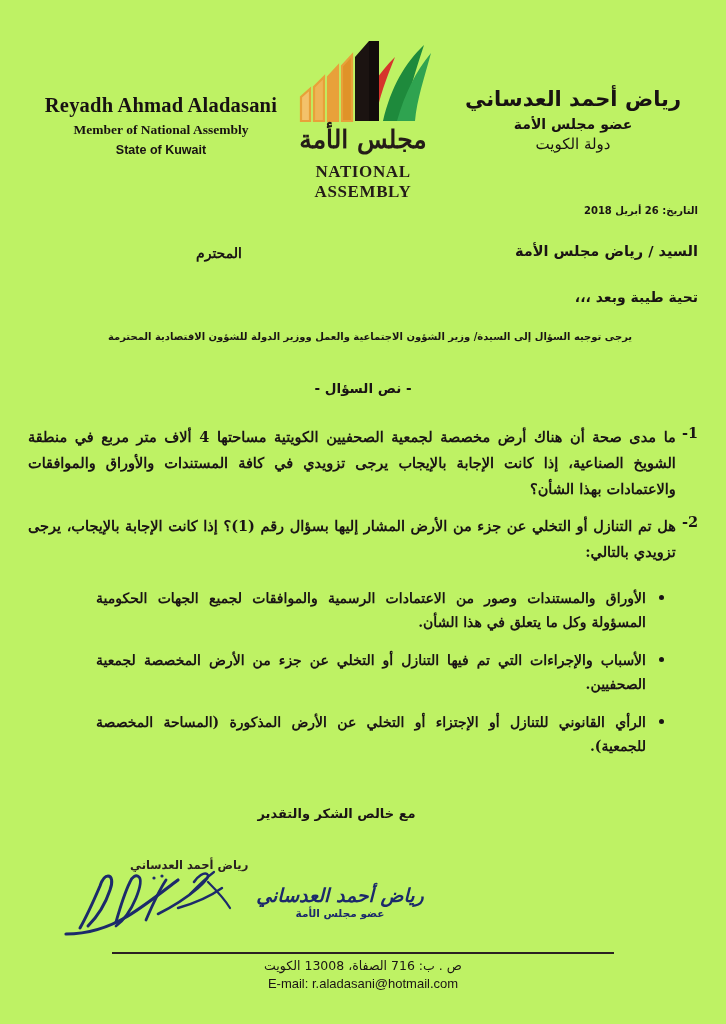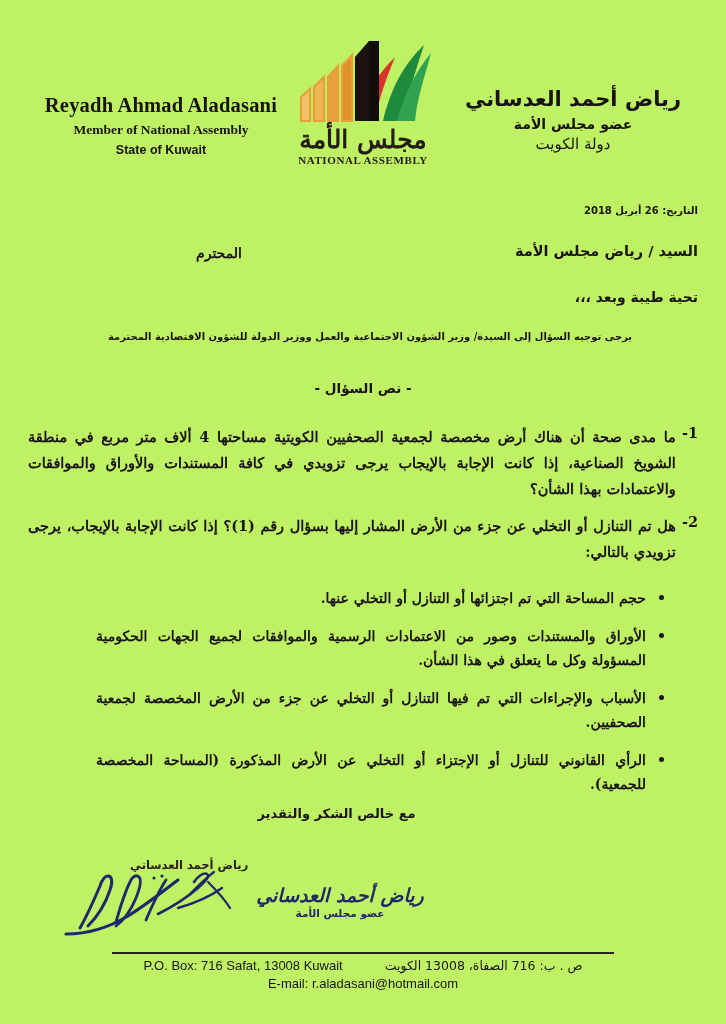--- a/index.html
+++ b/index.html
@@ -107,24 +107,24 @@
     font-size: 25px;
     font-weight: bold;
     color: #241c18;
     direction: rtl;
     line-height: 1;
     letter-spacing: -1px;
   }
   .logo-en {
     font-family: "Liberation Serif", "DejaVu Serif", serif;
     font-weight: bold;
-    font-size: 11px;
+    font-size: 17px;
     letter-spacing: 0.6px;
     color: #241c18;
-    margin-top: 2px;
+    margin-top: 10px;
   }
 
   
   .date-line {
     position: absolute;
     top: 205px;
     right: 28px;
     direction: rtl;
     font-family: "DejaVu Sans", sans-serif;
     font-weight: bold;
@@ -418,26 +418,20 @@
       <div class="qnum">1-</div>
       <div class="qtext">ما مدى صحة أن هناك أرض مخصصة لجمعية الصحفيين الكويتية مساحتها 4 ألاف متر مربع في منطقة الشويخ الصناعية، إذا كانت الإجابة بالإيجاب يرجى تزويدي في كافة المستندات والأوراق والموافقات والاعتمادات بهذا الشأن؟</div>
     </div>
     <div class="qitem">
       <div class="qnum">2-</div>
       <div class="qtext">هل تم التنازل أو التخلي عن جزء من الأرض المشار إليها بسؤال رقم (1)؟ إذا كانت الإجابة بالإيجاب، يرجى تزويدي بالتالي:</div>
     </div>
   </div>
 
   <div class="bullets">
-    <div class="bullet">
-      <div class="bdot">
-          <i></i>
-        </div>
-      <div class="btext">حجم المساحة التي تم اجتزائها أو التنازل أو التخلي عنها.</div>
-    </div>
     <div class="bullet">
       <div class="bdot">
           <i></i>
         </div>
       <div class="btext">الأوراق والمستندات وصور من الاعتمادات الرسمية والموافقات لجميع الجهات الحكومية المسؤولة وكل ما يتعلق في هذا الشأن.</div>
     </div>
     <div class="bullet">
       <div class="bdot">
           <i></i>
         </div>
@@ -473,19 +467,18 @@
 
     <div class="stamp">
       <div class="s1">رياض أحمد العدساني</div>
       <div class="s2">عضو مجلس الأمة</div>
     </div>
   </div>
 
   <div class="rule"></div>
   <div class="footer">
     <div class="foot-row">
-      <span class="foot-en">P.O. Box: 716 Safat, 13008 Kuwait</span>
       <span class="foot-ar">ص . ب: 716 الصفاة، 13008 الكويت</span>
     </div>
     <div class="foot-mail">E-mail: r.aladasani@hotmail.com</div>
   </div>
 
 </div>
 
 </body></html>

